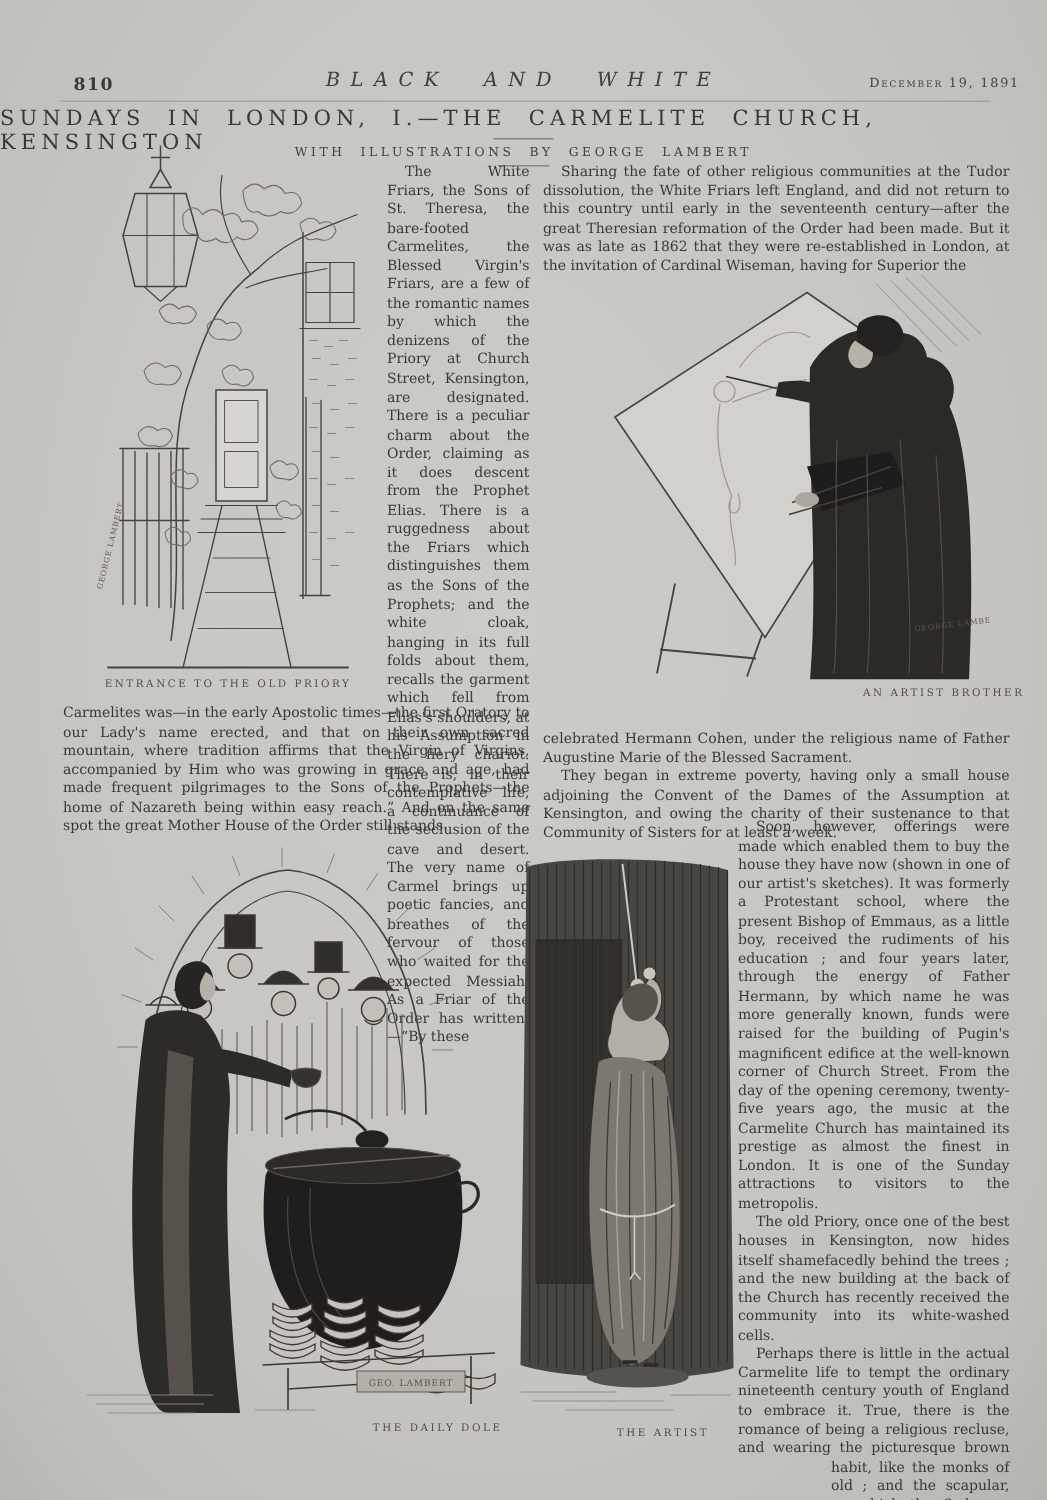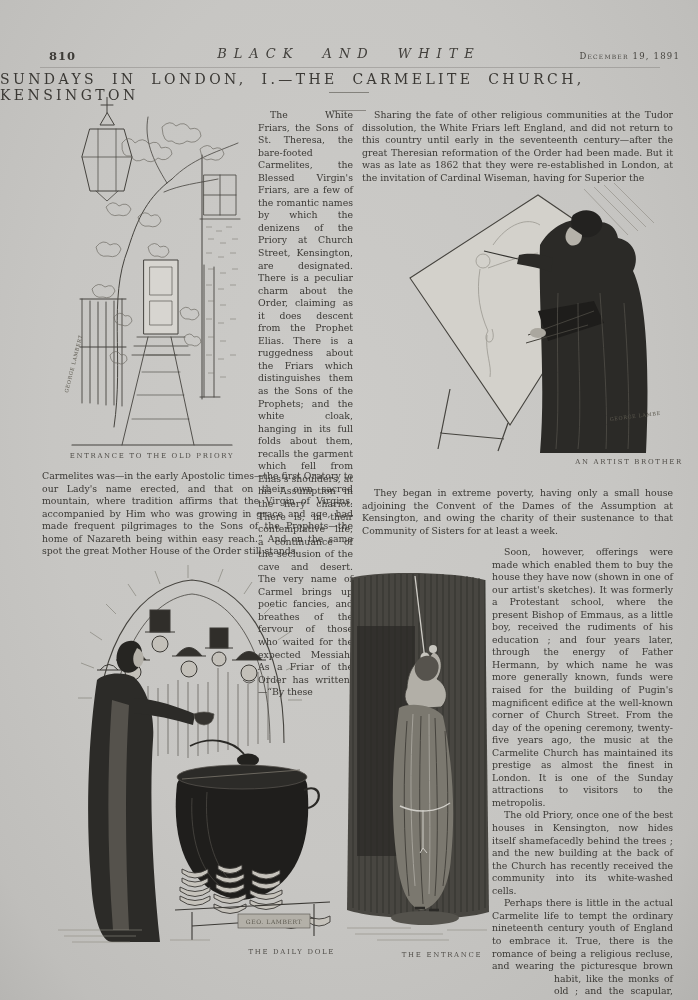--- a/index.html
+++ b/index.html
@@ -34,20 +34,21 @@
 
 <div class="page">
 
   <div class="abs pagenum">810</div>
   <div class="abs masthead">BLACK  AND  WHITE</div>
   <div class="abs issuedate">December 19, 1891</div>
   <div class="abs rule-full"></div>
 
   <div class="abs title">SUNDAYS  IN  LONDON,  I.—THE  CARMELITE  CHURCH,  KENSINGTON</div>
   <div class="abs rule-s1"></div>
+  <div class="abs subtitle">WITH  ILLUSTRATIONS  BY  GEORGE  LAMBERT</div>
   <div class="abs rule-s2"></div>
 
   <div class="abs" style="top:97px;left:52px;width:200px;height:352px;">
     <svg width="200" height="352" viewBox="0 0 200 352">
       <g stroke="#45433e" stroke-width="1" fill="none" stroke-linecap="round">
 
         <path d="M55,0 V16 M49,8 h12"></path>
         <path d="M55,16 l-7,12 h14 z"></path>
         <path d="M38,32 h34 l8,28 -8,34 h-34 l-8,-34 z"></path>
         <path d="M46,32 v62 M64,32 v62 M30,60 h50" stroke-width=".7"></path>
@@ -146,20 +147,21 @@
       <text class="sig" x="222" y="238" transform="rotate(-7 222 238)">GEORGE LAMBERT</text>
     </svg>
   </div>
   <div class="abs caption" style="top:458px;left:372px;width:311px;text-align:right;">AN  ARTIST  BROTHER</div>
 
   <div class="abs btxt" style="top:470px;left:42px;width:311px;">
     <p>Carmelites was—in the early Apostolic times—the first Oratory to our Lady's name erected, and that on their own sacred mountain, where tradition affirms that the Virgin of Virgins, accompanied by Him who was growing in grace and age, had made frequent pilgrimages to the Sons of the Prophets—the home of Nazareth being within easy reach.”   And on the same spot the great Mother House of the Order still stands.</p>
   </div>
 
   <div class="abs btxt" style="top:487px;left:362px;width:311px;">
+    <p>celebrated Hermann Cohen, under the religious name of Father Augustine Marie of the Blessed Sacrament.</p>
     <p class="ind">They began in extreme poverty, having only a small house adjoining the Convent of the Dames of the Assumption at Kensington, and owing the charity of their sustenance to that Community of Sisters for at least a week.</p>
   </div>
 
   <div class="abs btxt" style="top:546px;left:492px;width:181px;">
     <p class="ind">Soon, however, offerings were made which enabled them to buy the house they have now (shown in one of our artist's sketches).  It was formerly a Protestant school, where the present Bishop of Emmaus, as a little boy, received the rudiments of his education ; and four years later, through the energy of Father Hermann, by which name he was more generally known, funds were raised for the building of Pugin's magnificent edifice at the well-known corner of Church Street.  From the day of the opening ceremony, twenty-five years ago, the music at the Carmelite Church has maintained its prestige as almost the finest in London.  It is one of the Sunday attractions to visitors to the metropolis.</p>
     <p class="ind">The old Priory, once one of the best houses in Kensington, now hides itself shamefacedly behind the trees ; and the new building at the back of the Church has recently received the community into its white-washed cells.</p>
     <p class="ind"><span>Perhaps there is little in the actual Carmelite life to tempt the ordinary nineteenth century youth of England to embrace it.  True, there is the romance of being a religious recluse, and wearing the picturesque brown habit, like the monks </span><span class="float-spacer"></span><span>of old ;  and the scapular, on which the Order so prides itself ;  the shaven crown, with its halo-like ring of hair ;  the sandals, the heavy pectoral crucifix, and the six decade rosary.   But side by side with all this is the vegetarian diet, the simple peasants' fare, the plank and blanket in place of the spring</span></p>
   </div>
 
   <div class="abs" style="top:548px;left:42px;width:293px;height:397px;">
@@ -273,15 +275,15 @@
       <path d="M86,254 V292 M86,292 l-3,5 M86,292 l4,5" stroke="#d0cec8" stroke-width="1" fill="none"></path>
 
       <ellipse cx="88" cy="362" rx="34" ry="7" fill="#55534d"></ellipse>
       <path d="M78,352 h10 M92,354 h10" stroke="#2b2a27" stroke-width="2.4"></path>
 
       <g stroke="#8d8a82" stroke-width=".6">
         <path d="M10,372 h64 M18,378 h88 M40,384 h72 M110,374 h40"></path>
       </g>
     </svg>
   </div>
-  <div class="abs caption" style="top:951px;left:362px;width:160px;">THE  ENTRANCE</div>
+  <div class="abs caption" style="top:951px;left:362px;width:160px;">THE  ARTIST</div>
 
 </div>
 
 </body></html>

